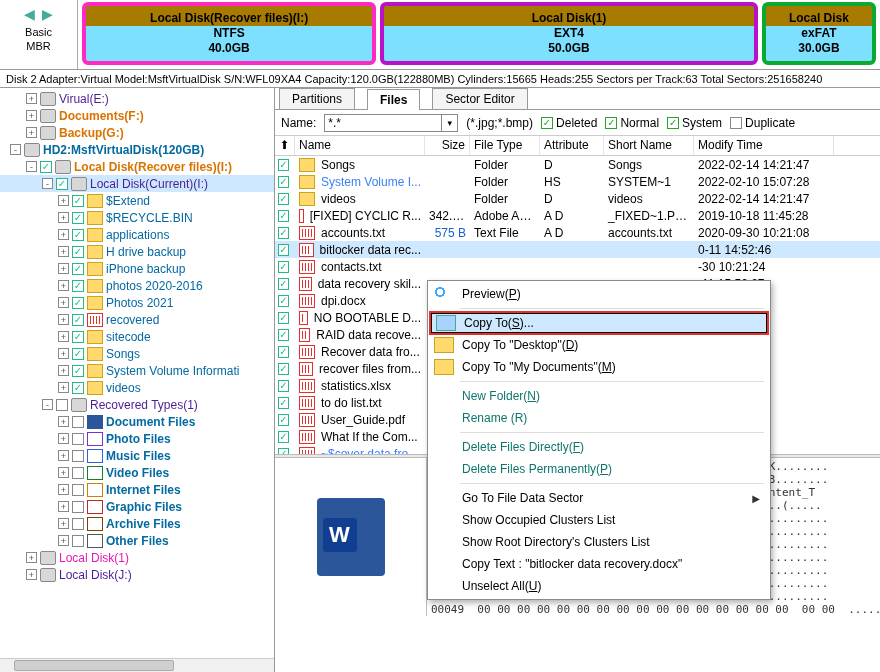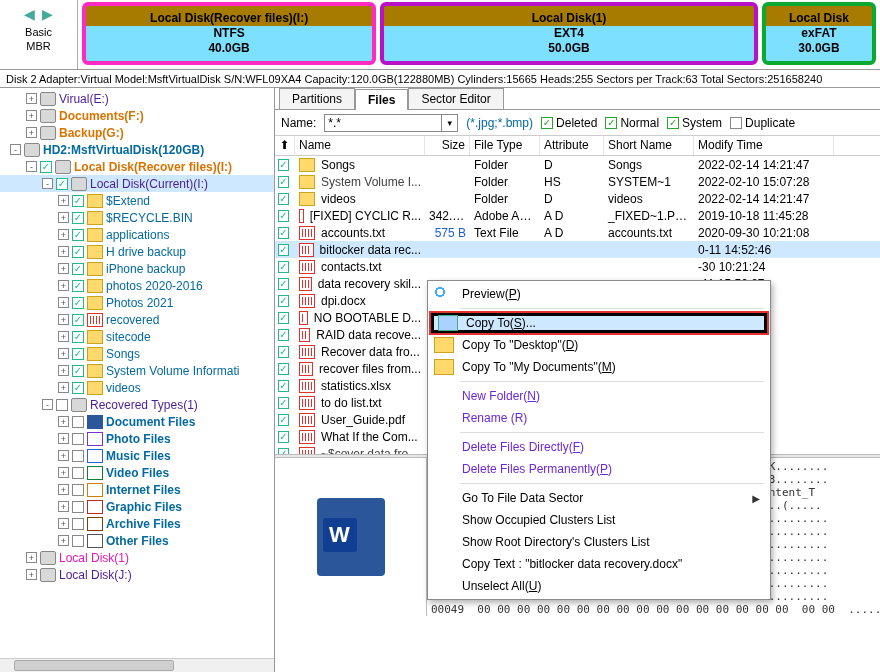--- a/index.html
+++ b/index.html
@@ -49,29 +49,29 @@
 .tree-row .txt.blue { color: #4c1d95; }
 .tree-row .txt.orange { color: #d97400; font-weight: bold; }
 .tree-row .txt.pink { color: #e818b4; }
 .tree-row .txt.bold { font-weight: bold; }
 .tree-row.sel { background: #cde8ff; }
 .tree-hscroll { position: absolute; bottom: 0; left: 0; right: 0; height: 14px; background: #f0f0f0; border-top: 1px solid #ccc; }
 .tree-hscroll .thumb { position: absolute; left: 14px; width: 160px; top: 1px; bottom: 1px; background: #cfcfcf; border: 1px solid #aaa; border-radius: 2px; }
 
 
 .right { flex: 1; display: flex; flex-direction: column; overflow: hidden; }
-.tabs { height: 22px; display: flex; align-items: flex-end; border-bottom: 1px solid #999; padding-left: 4px; gap: 0; }
+.tabs { height: 22px; display: flex; align-items: flex-end; border-bottom: 1px solid #999; padding-left: 4px; gap: 12px; }
 .tab { padding: 3px 12px; border: 1px solid #999; border-bottom: none; background: #f4f4f4; font-size: 12px; }
 .tab.active { background: #fff; font-weight: bold; position: relative; top: 1px; }
 
 .filter-row { height: 26px; display: flex; align-items: center; gap: 8px; padding: 0 6px; border-bottom: 1px solid #ccc; }
 .filter-row .combo { display: flex; align-items: center; }
 .filter-row input[type=text] { width: 118px; height: 18px; border: 1px solid #888; padding: 0 3px; font-size: 12px; }
 .filter-row .dd { width: 16px; height: 18px; border: 1px solid #888; border-left: none; display: flex; align-items: center; justify-content: center; font-size: 9px; }
-.filter-row .hint { color: #0369a1; }
+.filter-row .hint { color: #000000; }
 .fchk { display: inline-flex; align-items: center; gap: 3px; }
 .fchk .box { width: 12px; height: 12px; border: 1px solid #28a428; display: inline-flex; align-items: center; justify-content: center; color: #28a428; font-size: 10px; }
 .fchk.off .box { border-color: #888; color: transparent; }
 
 .file-head { display: flex; height: 20px; border-bottom: 1px solid #ccc; background: #fff; }
 .file-head > div { border-right: 1px solid #e4e4e4; padding: 2px 4px; font-size: 12px; }
 .col-chk { width: 20px; text-align: center; }
 .col-name { width: 130px; }
 .col-size { width: 45px; text-align: right; }
 .col-ftype { width: 70px; }
@@ -82,41 +82,41 @@
 .file-list { flex: none; height: 298px; overflow: hidden; position: relative; }
 .frow { display: flex; height: 17px; align-items: center; }
 .frow > div { padding: 0 4px; overflow: hidden; white-space: nowrap; text-overflow: ellipsis; }
 .frow .cchk { width: 20px; display: flex; align-items: center; justify-content: center; }
 .frow .cname { width: 130px; display: flex; align-items: center; gap: 3px; }
 .frow .csize { width: 45px; text-align: right; }
 .frow .cftype { width: 70px; }
 .frow .cattr { width: 64px; }
 .frow .cshort { width: 90px; }
 .frow .cmtime { width: 140px; }
-.dim { color: #404040; }
+.dim { color: #3b82f6; }
 .blue-txt { color: #1a5fd6; }
 .frow.sel { background: #cde8ff; }
 
 .splitter { height: 4px; background: #e8e8e8; border-top: 1px solid #bbb; border-bottom: 1px solid #bbb; }
 
 
 .bottom { display: flex; height: 158px; }
 .preview { width: 152px; border-right: 1px solid #bbb; display: flex; align-items: center; justify-content: center; background: #fff; }
 .word-ic { width: 68px; height: 78px; background: #2b579a; position: relative; border-radius: 4px; }
 .word-ic::before { content: ""; position: absolute; left: 8px; top: 8px; right: -10px; bottom: -10px; background: #185abd; z-index: -1; border-radius: 4px; }
 .word-ic .W { position: absolute; left: 6px; top: 20px; width: 34px; height: 34px; background: #103f91; color: #fff; font-weight: bold; font-size: 22px; display: flex; align-items: center; justify-content: center; border-radius: 3px; }
 .hex { flex: 1; font-family: Consolas, monospace; font-size: 11px; white-space: pre; color: #333; padding: 2px 4px; overflow: hidden; }
 
 
 .ctx { position: absolute; left: 427px; top: 280px; width: 344px; background: #fff; border: 1px solid #8a8a8a; box-shadow: 2px 3px 6px rgba(0,0,0,0.3); z-index: 50; padding: 2px; }
 .ctx .item { display: flex; align-items: center; height: 22px; padding: 0 8px 0 4px; }
 .ctx .item .mic { width: 20px; height: 16px; margin-right: 8px; display: inline-block; }
-.ctx .item.hover { background: #cde8ff; border: 4px solid #000000; }
+.ctx .item.hover { background: #cde8ff; border: 2px solid #000000; }
 .ctx .item.hover-red { outline: 2px solid #e53030; outline-offset: -1px; }
-.ctx .item.dis { color: #6d28d9; }
+.ctx .item.dis { color: #0f766e; }
 .ctx .sep { height: 1px; background: #ddd; margin: 3px 4px 3px 30px; }
 .ctx .arrow { margin-left: auto; font-size: 10px; color: #333; }
 .ul { text-decoration: underline; }
 .ctx .mic.search { background: radial-gradient(circle at 6px 6px, transparent 3px, #3fa9f5 3px 5px, transparent 5px); position: relative; }
 .ctx .mic.folder { background: #ffd96b; border: 1px solid #caa41f; }
 .ctx .mic.fldrblue { background: #a9d2ff; border: 1px solid #4a8; }
 .ctx .mic.chkall { background: #fff; border: 1px solid #4da3ff; position: relative; }
 .ctx .mic.chkall::after { content: "✓"; position: absolute; left: 2px; top: -2px; color: #1e80e8; font-size: 12px; }
 </style>
 </head>

